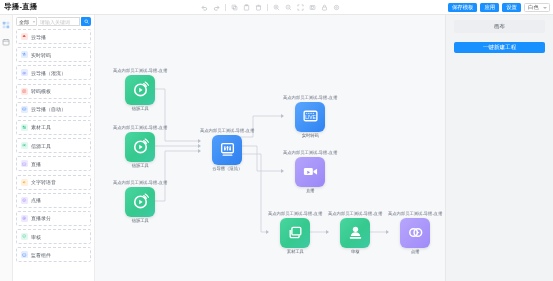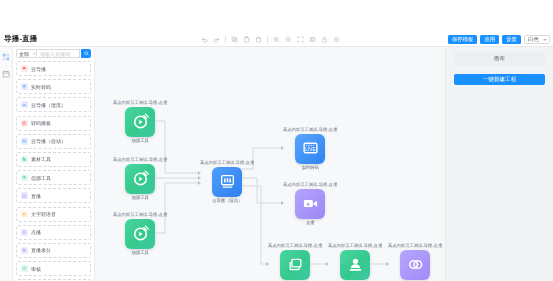--- a/index.html
+++ b/index.html
@@ -2,21 +2,21 @@
 <html><head>
 <meta charset="utf-8">
 <style>
   * { box-sizing: border-box; margin: 0; padding: 0; }
   html, body {
     width: 553px; height: 281px;
     font-family: "Liberation Sans", "DejaVu Sans", sans-serif;
     background: #ffffff;
     overflow: hidden;
   }
-  #app { position: relative; width: 553px; height: 203px; background: #7dd3fc; margin-top: 32px; }
+  #app { position: relative; width: 553px; height: 203px; background: #7dd3fc; }
 
   
   .topbar {
     position: absolute; top: 0; left: 0; width: 553px; height: 15px;
     background: #ffffff; border-bottom: 1px solid #e8e8e8;
     display: flex; align-items: center;
   }
   .app-title {
     font-size: 7.5px; color: #222; font-weight: bold;
     padding-left: 4px; letter-spacing: .2px; white-space: nowrap;

